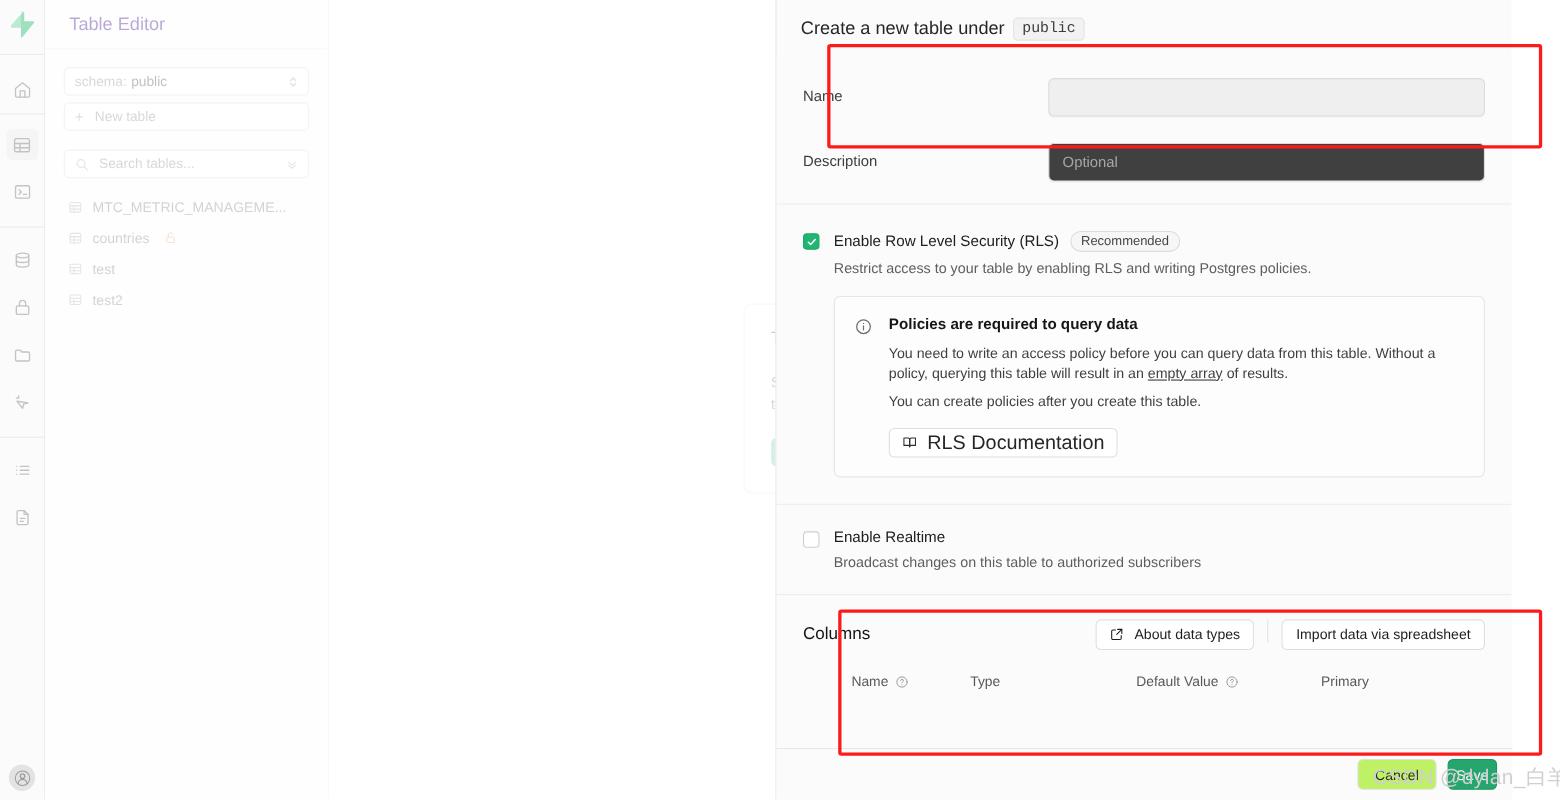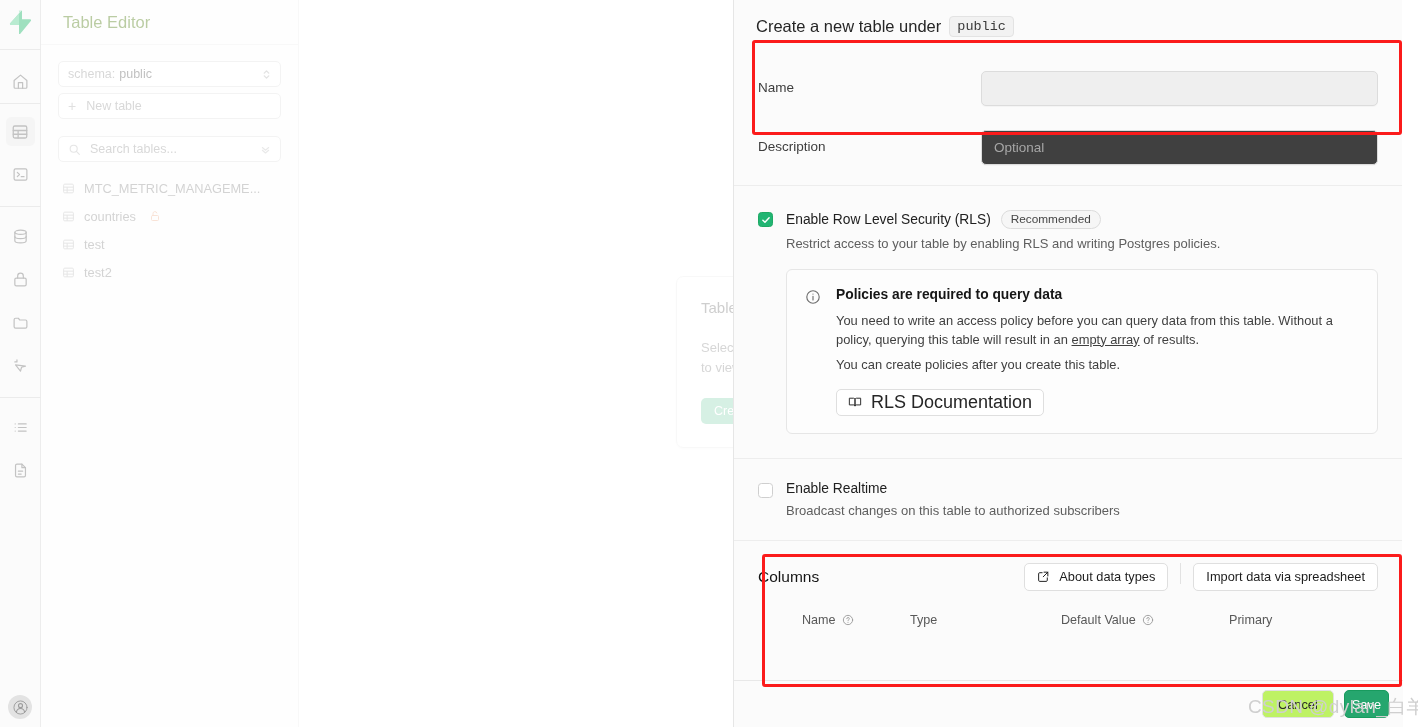--- a/index.html
+++ b/index.html
@@ -36,21 +36,21 @@
     display:flex; align-items:center; justify-content:center;
   }
 
   .nav-panel {
     position:absolute; left:41px; top:0; width:258px; height:727px;
     background:#fdfdfd; border-right:1px solid #ededed;
     opacity:.38;
   }
   .nav-title {
     height:45px; display:flex; align-items:center; padding:7px 22px;
-    font-size:16.5px; color:#4d7c0f; border-bottom:1px solid #ededed;
+    font-size:16.5px; color:#4c1d95; border-bottom:1px solid #ededed;
   }
   .nav-body { padding:16px 17px 0 17px; }
   .ctl {
     height:26px; border:1px solid #e2e2e2; border-radius:5px; background:#fff;
     display:flex; align-items:center; padding:0 9px; font-size:12.5px;
     color:#9b9b9b; margin-bottom:6px; position:relative;
   }
   .ctl .chev { margin-left:auto; font-size:9px; color:#b5b5b5; line-height:1; }
   .ctl .val { color:#5c5c5c; margin-left:4px; }
   .ctl .plus { color:#b0b0b0; margin-right:10px; font-size:14px; line-height:1;}
@@ -72,21 +72,21 @@
   .bg-card h3 { font-size:15px; font-weight:400; color:#8d8d8d; margin-bottom:22px; white-space:nowrap;}
   .bg-card p  { font-size:13px; color:#a0a0a0; line-height:20px; white-space:nowrap; }
   .bg-card .cbtn {
     margin-top:20px; display:inline-flex; align-items:center; justify-content:center;
     height:26px; padding:0 13px; border-radius:5px; background:#9fdcc0;
     color:#fff; font-size:12.5px; white-space:nowrap;
   }
 
   
   .panel {
-    position:absolute; left:733px; top:0; width:669px; height:727px;
+    position:absolute; left:705px; top:0; width:669px; height:727px;
     background:#fbfbfb; border-left:1px solid #e6e6e6;
     display:flex; flex-direction:column;
   }
   .panel-head {
     height:53px; flex:0 0 53px; display:flex; align-items:center;
     padding:0 22px; font-size:16.5px; color:#262626; gap:8px;
   }
   .schema-chip {
     font-family:"Liberation Mono", monospace; font-size:13.5px;
     background:#f2f2f2; border:1px solid #e3e3e3; border-radius:4px;

